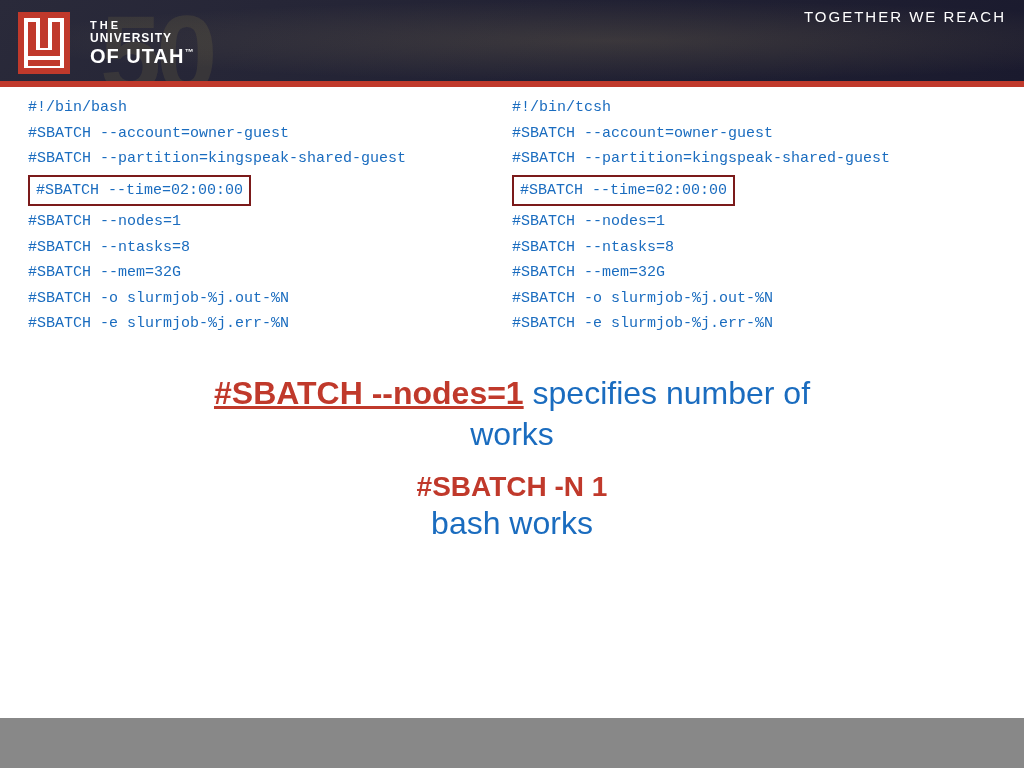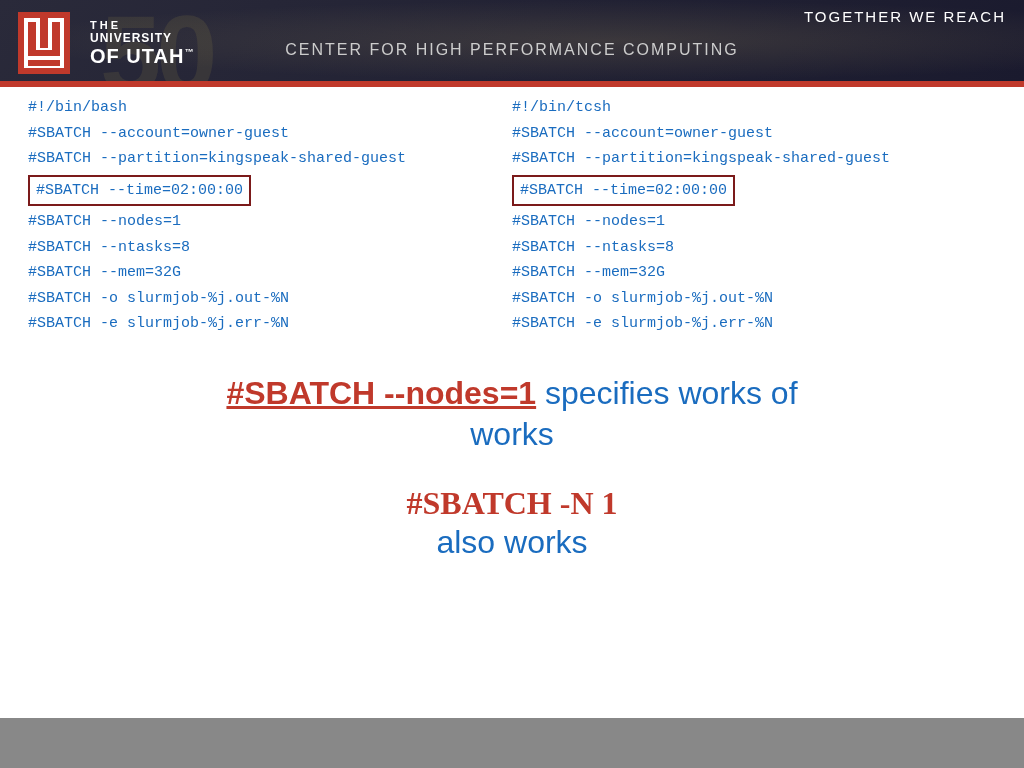--- a/index.html
+++ b/index.html
@@ -164,25 +164,24 @@
       text-decoration: underline;
       color: #c0392b;
       font-weight: bold;
     }
 
     .annotation-line1 .normal-blue {
       color: #1a6cbf;
     }
 
     .annotation-line2 {
-      font-size: 32px;
+      font-size: 28px;
       color: #c0392b;
       font-weight: bold;
-      margin-top: 32px;
-      font-family: Liberation Serif, serif;
+      margin-top: 18px;
     }
 
     .annotation-line3 {
       font-size: 32px;
       color: #1a6cbf;
       margin-top: 2px;
     }
 
     
     .footer {
@@ -228,21 +227,20 @@
     </div>
     <div class="logo-text">
       <span class="the">THE</span>
       <span class="university">UNIVERSITY</span>
       <span class="of-utah">
         <span>OF UTAH</span><span class="tm">™</span>
       </span>
     </div>
   </div>
 
-  <div class="center-title">CENTER FOR HIGH PERFORMANCE COMPUTING</div>
 </div>
 
 <div class="red-bar"></div>
 
 <div class="main-content">
   <div class="code-columns">
 
     <div class="code-column" id="left-col">
         <div class="code-line">#!/bin/bash</div>
         <div class="code-line">#SBATCH --account=owner-guest</div>
@@ -264,27 +262,27 @@
         <div class="code-line">#SBATCH --ntasks=8</div>
         <div class="code-line">#SBATCH --mem=32G</div>
         <div class="code-line">#SBATCH -o slurmjob-%j.out-%N</div>
         <div class="code-line">#SBATCH -e slurmjob-%j.err-%N</div>
       </div>
 
   </div>
 
   <div class="annotation">
     <div class="annotation-line1">
-      <span class="underlined">#SBATCH --nodes=1</span><span class="normal-blue">  specifies works of</span>
+      <span class="underlined">#SBATCH --nodes=1</span><span class="normal-blue">  specifies number of</span>
     </div>
     <div class="annotation-line1 normal-blue">
       <span>works</span>
     </div>
     <div class="annotation-line2">
       <span>#SBATCH -N 1</span>
     </div>
     <div class="annotation-line3">
-      <span>also works</span>
+      <span>bash works</span>
     </div>
   </div>
 </div>
 
 <div class="footer"></div>
 
 </body></html>

